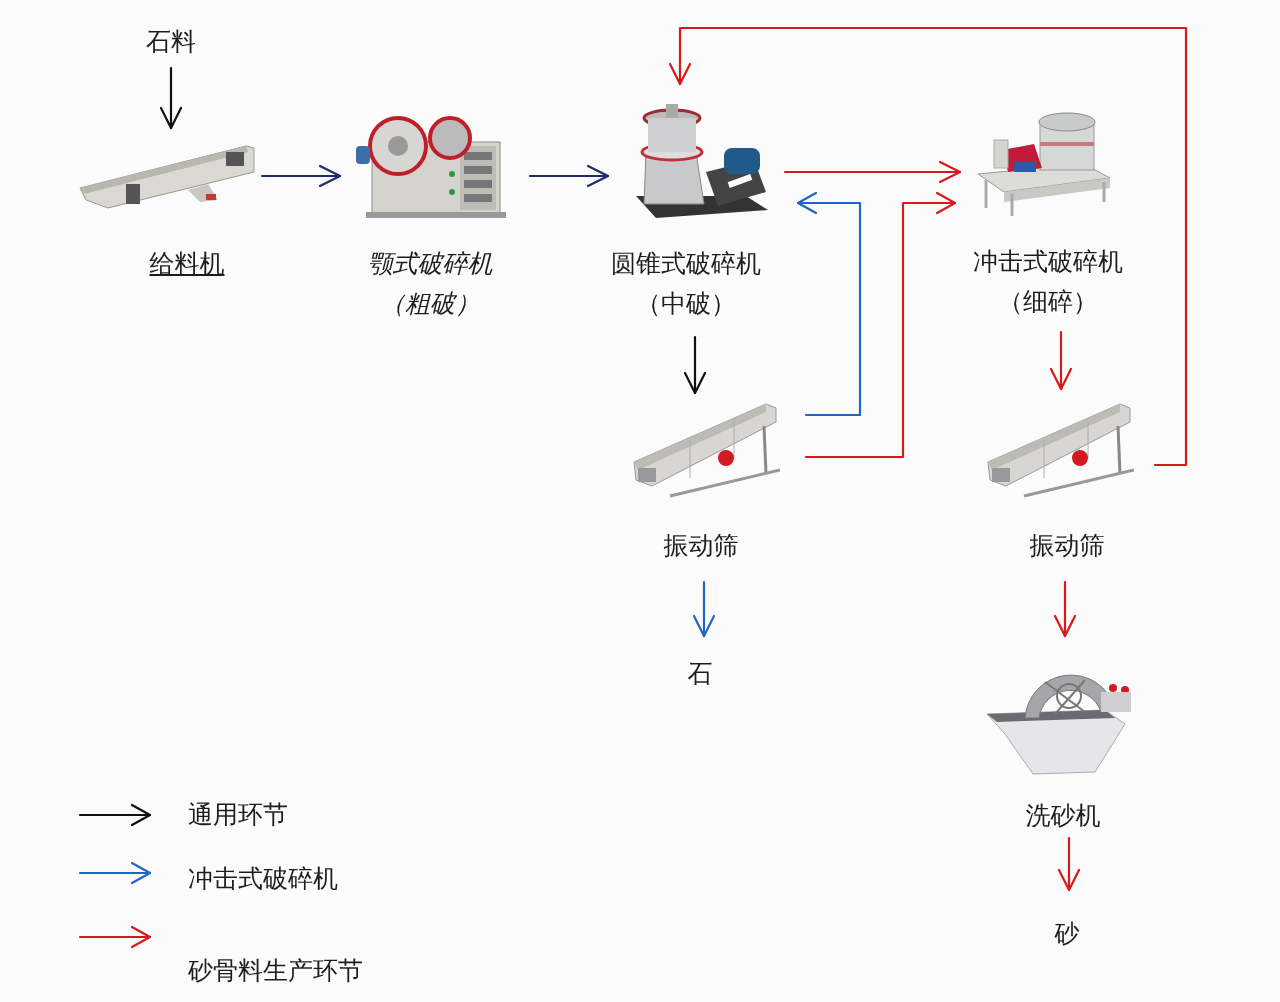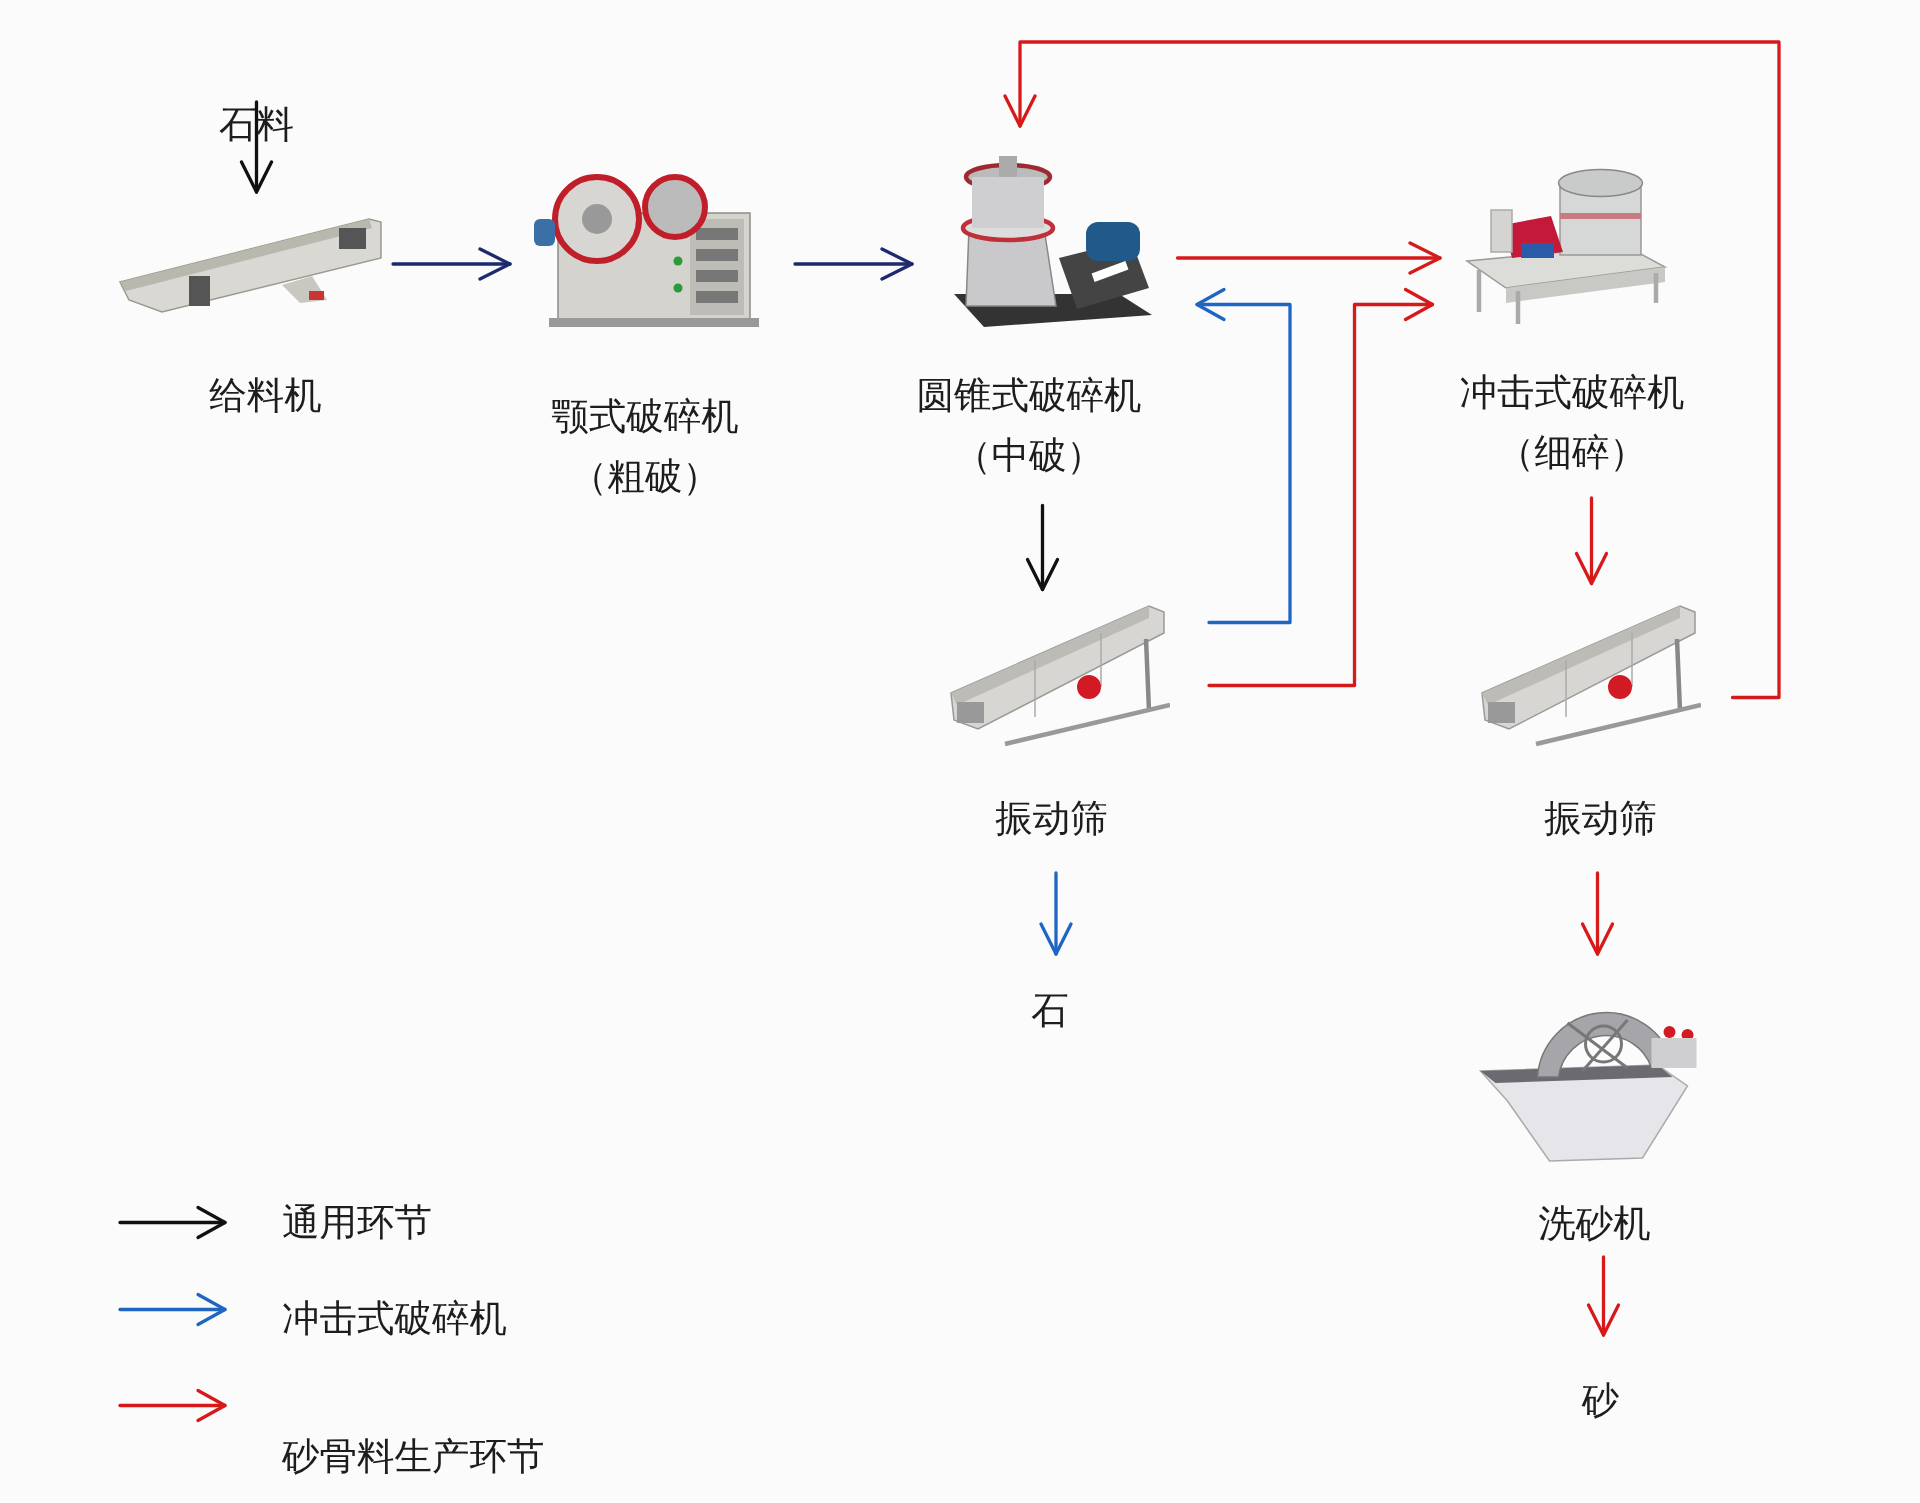--- a/index.html
+++ b/index.html
@@ -92,50 +92,50 @@
       <line x1="80" y1="873" x2="150" y2="873"></line>
       <polyline points="132,863 150,873 132,883"></polyline>
     </g>
     <g stroke="#d61a1a">
       <line x1="80" y1="937" x2="150" y2="937"></line>
       <polyline points="132,927 150,937 132,947"></polyline>
     </g>
   </g>
 </svg>
 
-<div class="label" style="left:171px; top:26px;margin-top:41px;">石料</div>
+<div class="label" style="left:171px; top:26px;">石料</div>
 
 <svg class="machine" style="left:78px; top:142px;" width="180" height="70" viewBox="0 0 180 70">
   <polygon points="2,46 168,4 176,6 176,30 30,66 8,58" fill="#d9d8d2" stroke="#9a9990" stroke-width="1"></polygon>
   <polygon points="2,46 168,4 170,10 6,52" fill="#b9b8ae"></polygon>
   <rect x="48" y="42" width="14" height="20" fill="#555"></rect>
   <rect x="148" y="10" width="18" height="14" fill="#555"></rect>
   <polygon points="110,48 130,42 140,58 122,60" fill="#c8c7c0"></polygon>
   <rect x="128" y="52" width="10" height="6" fill="#c33"></rect>
 </svg>
-<div class="label" style="left:177px; top:248px;">给料机</div>
+<div class="label" style="left:187px; top:248px;text-decoration:underline;">给料机</div>
 
 <svg class="machine" style="left:352px; top:112px;" width="160" height="110" viewBox="0 0 160 110">
   <rect x="20" y="30" width="128" height="74" fill="#d4d3ce" stroke="#8d8c86"></rect>
   <rect x="108" y="34" width="36" height="64" fill="#bdbcb6"></rect>
   <g fill="#777">
       <rect x="112" y="40" width="28" height="8"></rect>
       <rect x="112" y="54" width="28" height="8"></rect>
       <rect x="112" y="68" width="28" height="8"></rect>
       <rect x="112" y="82" width="28" height="8"></rect>
     </g>
   <circle cx="46" cy="34" r="28" fill="#d8d6d2" stroke="#c01f2a" stroke-width="4"></circle>
   <circle cx="46" cy="34" r="10" fill="#999"></circle>
   <circle cx="98" cy="26" r="20" fill="#bbb" stroke="#c01f2a" stroke-width="4"></circle>
   <rect x="4" y="34" width="14" height="18" rx="4" fill="#3a6fa8"></rect>
   <circle cx="100" cy="62" r="3" fill="#2a9a3a"></circle>
   <circle cx="100" cy="80" r="3" fill="#2a9a3a"></circle>
   <rect x="14" y="100" width="140" height="6" fill="#999"></rect>
 </svg>
-<div class="label" style="left:430px; top:262px;">
+<div class="label" style="left:430px; top:248px;font-style:italic;">
   <span class="sub">颚式破碎机</span>
   <span class="sub" style="margin-top:8px;">（粗破）</span>
 </div>
 
 <svg class="machine" style="left:626px; top:100px;" width="150" height="130" viewBox="0 0 150 130">
   <polygon points="10,96 120,96 142,110 30,118" fill="#333"></polygon>
   <polygon points="20,52 70,52 78,104 18,104" fill="#c9c9cc" stroke="#888"></polygon>
   <ellipse cx="46" cy="52" rx="30" ry="8" fill="#ddd" stroke="#c0303a" stroke-width="3"></ellipse>
   <ellipse cx="46" cy="18" rx="28" ry="8" fill="#bbb" stroke="#9c2a30" stroke-width="3"></ellipse>
   <rect x="22" y="18" width="48" height="34" fill="#cfcfd2"></rect>

